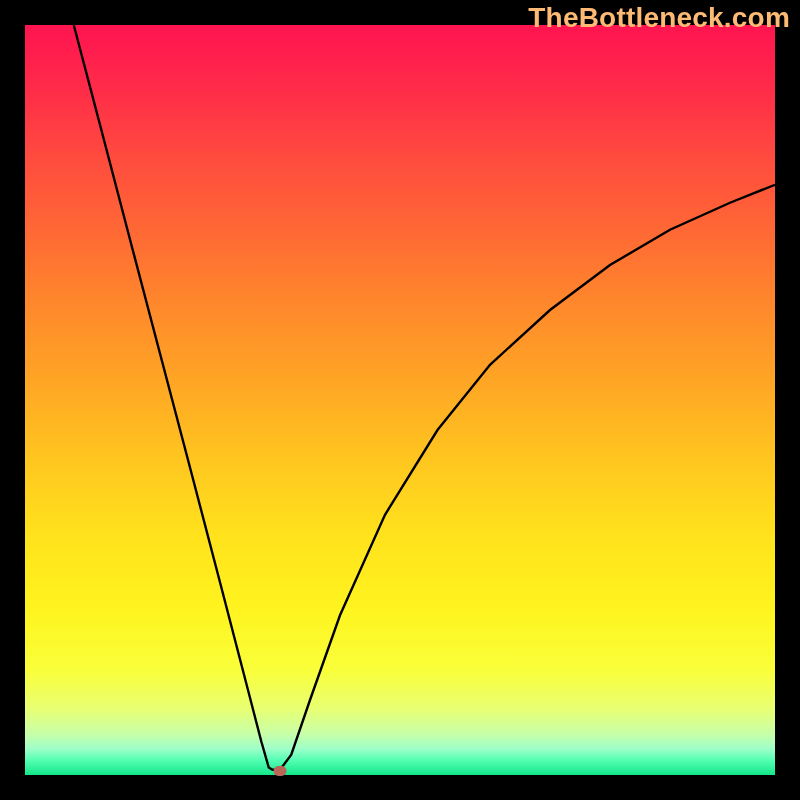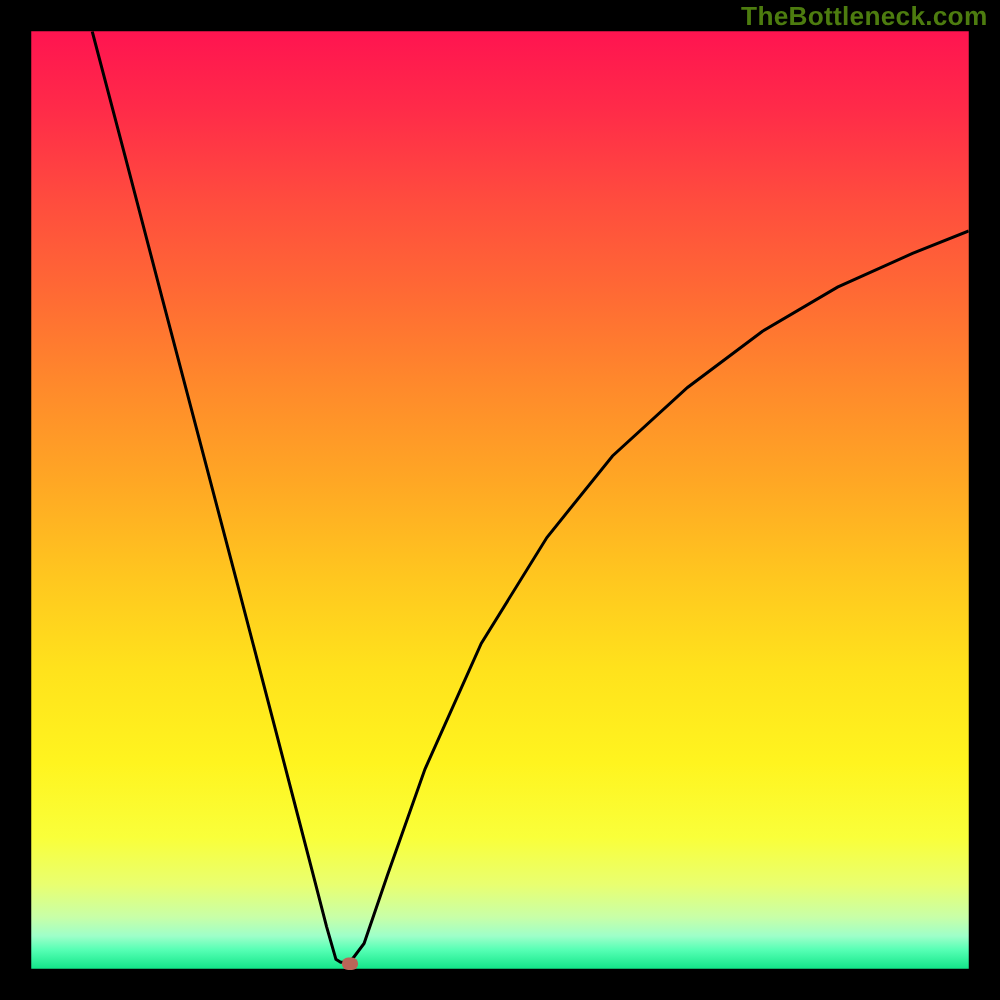--- a/index.html
+++ b/index.html
@@ -14,22 +14,22 @@
   .outer {
     position: relative;
     width: 800px;
     height: 800px;
     background: #000;
   }
   .watermark {
     position: absolute;
     top: 2px;
     right: 10px;
-    color: #4d7c0f;
-    font-size: 21px;
+    color: #fdba74;
+    font-size: 28px;
     font-weight: 600;
     letter-spacing: 0.2px;
     z-index: 5;
   }
   .plot {
     position: absolute;
     left: 25px;
     top: 25px;
     width: 750px;
     height: 750px;

